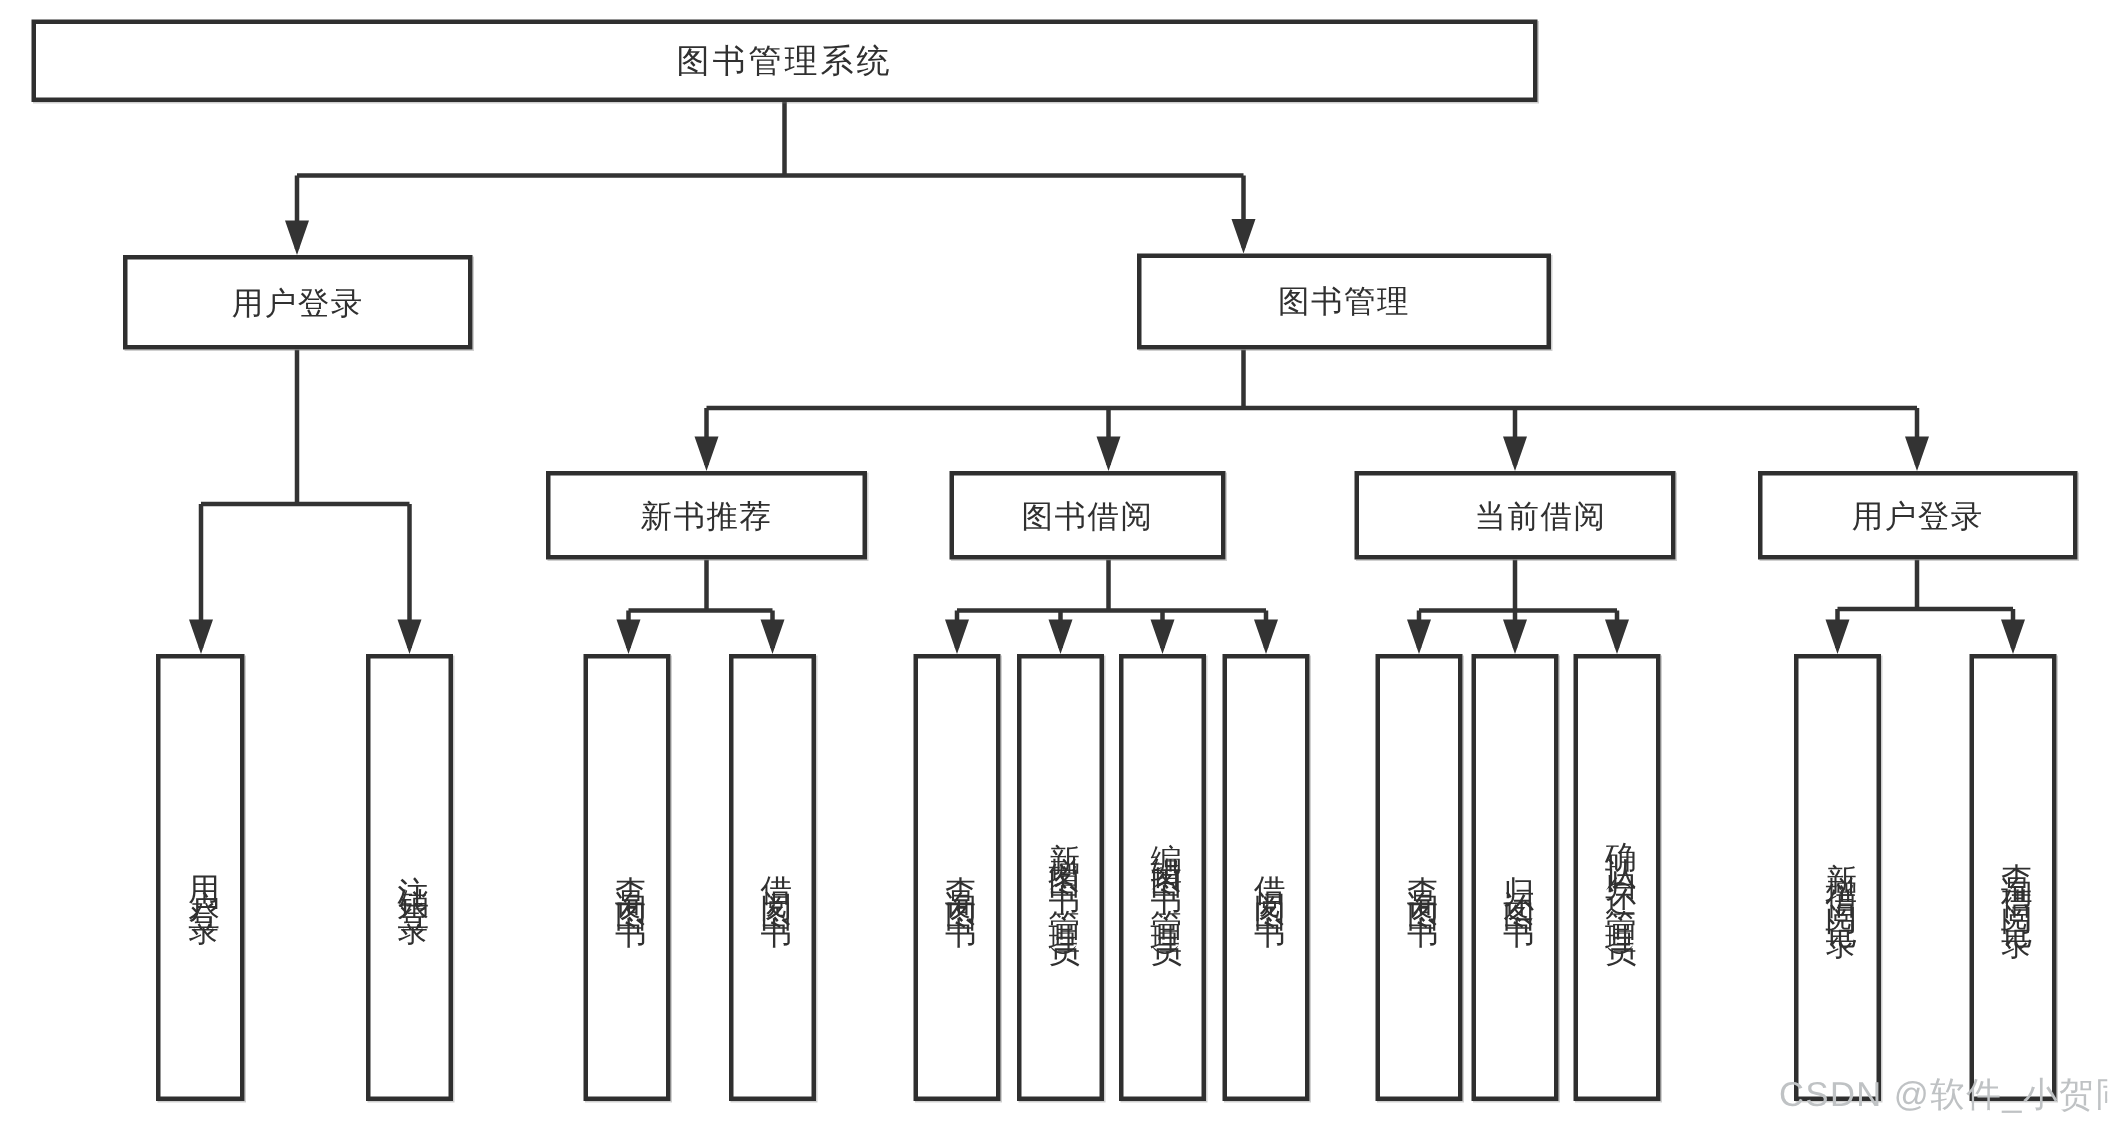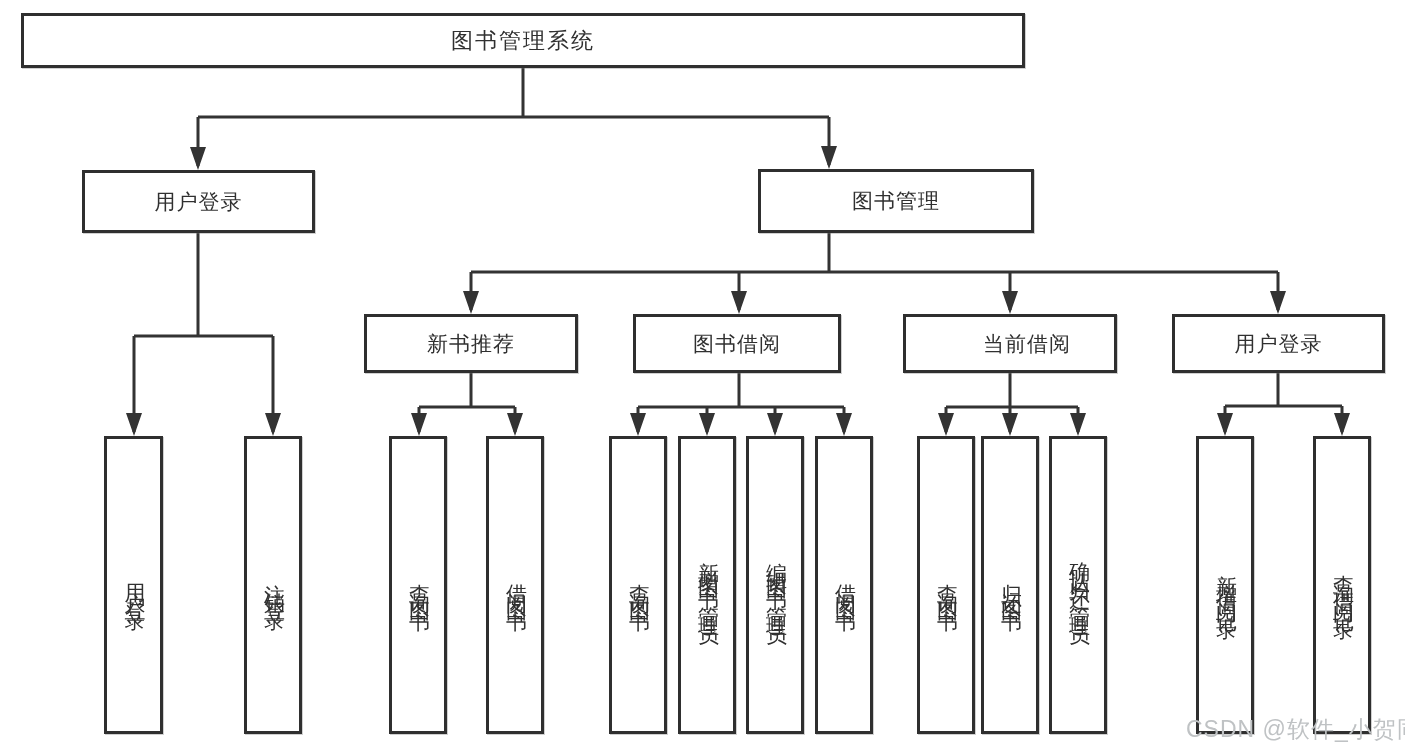--- a/index.html
+++ b/index.html
@@ -96,21 +96,21 @@
   <div class="node" style="left:82px;top:170px;width:233px;height:63px;">
     <span class="h-label">用户登录</span>
   </div>
   <div class="node" style="left:741px;top:169px;width:276px;height:64px;margin-left:17px;">
     <span class="h-label">图书管理</span>
   </div>
 
   <div class="node" style="left:364px;top:314px;width:214px;height:59px;">
     <span class="h-label">新书推荐</span>
   </div>
-  <div class="node" style="left:633px;top:314px;width:208px;height:59px;align-items:center;">
+  <div class="node" style="left:633px;top:314px;width:184px;height:59px;align-items:center;">
     <span class="h-label">图书借阅</span>
   </div>
   <div class="node" style="left:903px;top:314px;width:214px;height:59px;padding-left:34px;">
     <span class="h-label">当前借阅</span>
   </div>
   <div class="node" style="left:1172px;top:314px;width:213px;height:59px;">
     <span class="h-label">用户登录</span>
   </div>
 
   <div class="node vnode" style="left:104px;width:59px;">

